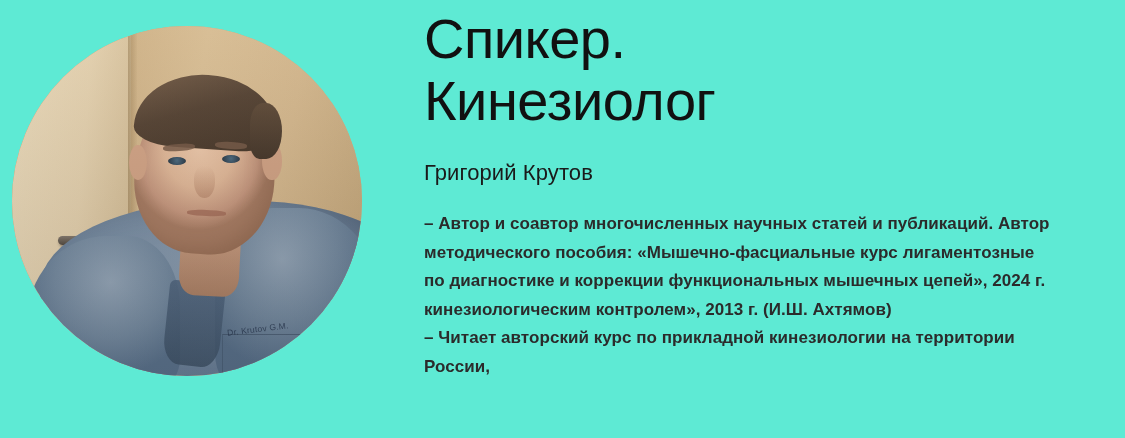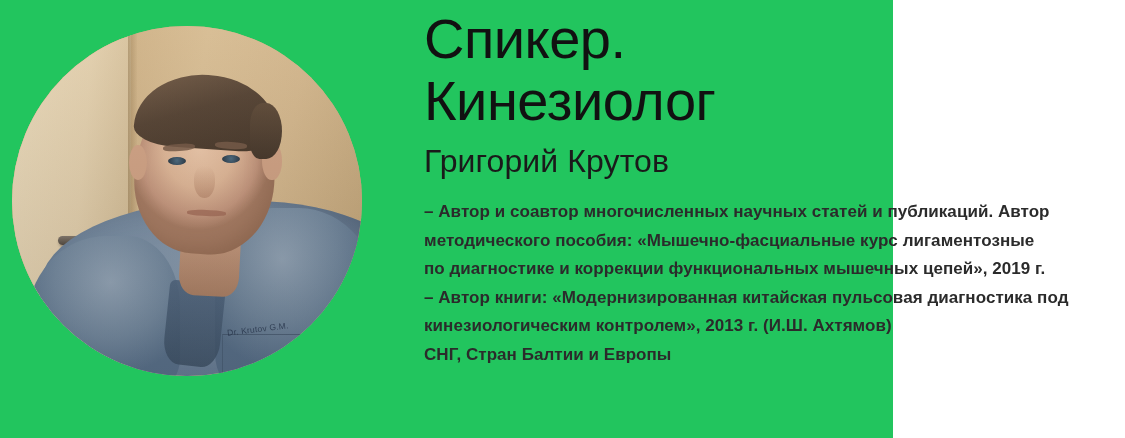--- a/index.html
+++ b/index.html
@@ -12,23 +12,23 @@
     overflow: hidden;
   }
 
   body {
     font-family: "Liberation Sans", sans-serif;
     -webkit-font-smoothing: antialiased;
   }
 
   .speaker-card {
     position: relative;
-    width: 893px;
+    width: 1125px;
     height: 438px;
-    background: #22c55e;
+    background: #5eead4;
     padding-left: 11px;
   }
 
   
   .portrait-wrap {
     position: absolute;
     left: 12px;
     top: 26px;
     width: 350px;
     height: 350px;
@@ -299,25 +299,25 @@
     font-size: 56px;
     font-weight: 300;
     line-height: 62px;
     letter-spacing: -0.5px;
     color: #111111;
     margin-top: 8px;
     white-space: pre-line;
   }
 
   .subtitle {
-    font-size: 32px;
+    font-size: 22px;
     font-weight: 400;
     line-height: 34px;
     color: #1a1a1a;
-    margin-top: 12px;
+    margin-top: 24px;
     letter-spacing: 0.1px;
   }
 
   .bio {
     margin-top: 20px;
   }
 
   .bio-line {
     font-size: 17px;
     font-weight: 700;
@@ -364,20 +364,19 @@
     </div>
   </div>
 
   <div class="content">
     <h1 class="title">Спикер.
 Кинезиолог</h1>
     <div class="subtitle">Григорий Крутов</div>
     <div class="bio">
       <div class="bio-line">– Автор и соавтор многочисленных научных статей и публикаций. Автор</div>
       <div class="bio-line">методического пособия: «Мышечно-фасциальные курс лигаментозные</div>
-      <div class="bio-line">по диагностике и коррекции функциональных мышечных цепей», 2019 г.</div>
-      <div class="bio-line">– Автор книги: «Модернизированная китайская пульсовая диагностика под</div>
+      <div class="bio-line">по диагностике и коррекции функциональных мышечных цепей», 2024 г.</div>
       <div class="bio-line">кинезиологическим контролем», 2013 г. (И.Ш. Ахтямов)</div>
-      <div class="bio-line">СНГ, Стран Балтии и Европы</div>
+      <div class="bio-line">– Читает авторский курс по прикладной кинезиологии на территории России,</div>
     </div>
   </div>
 
 </div>
 
 </body></html>

